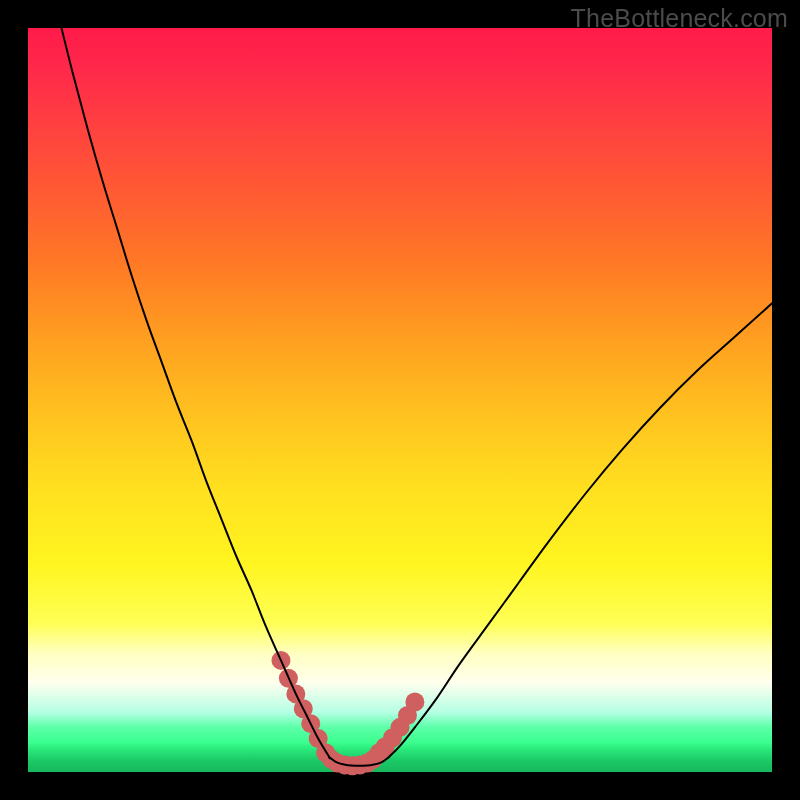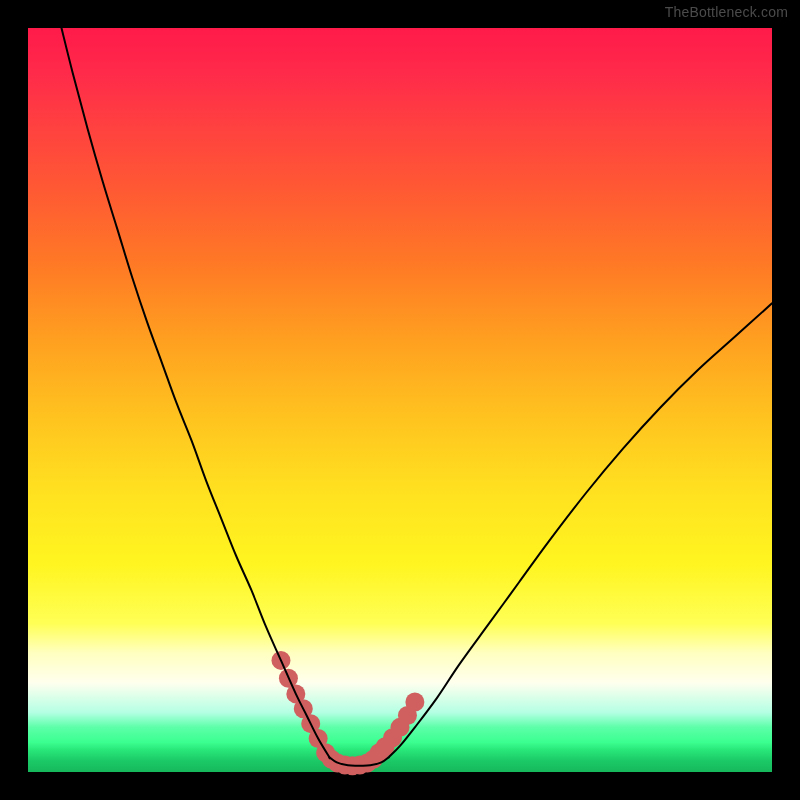--- a/index.html
+++ b/index.html
@@ -35,21 +35,21 @@
       #29e87a 97%,
       #1bc966 98.5%,
       #16b85c 100%
     );
   }
   .watermark {
     position: absolute;
     top: 4px;
     right: 12px;
     font-family: Arial, Helvetica, sans-serif;
-    font-size: 14px;
+    font-size: 25px;
     color: #4b4b4b;
     letter-spacing: 0.2px;
     user-select: none;
   }
   svg.curves {
     position: absolute;
     left: 0; top: 0;
     width: 100%; height: 100%;
     overflow: visible;
   }

